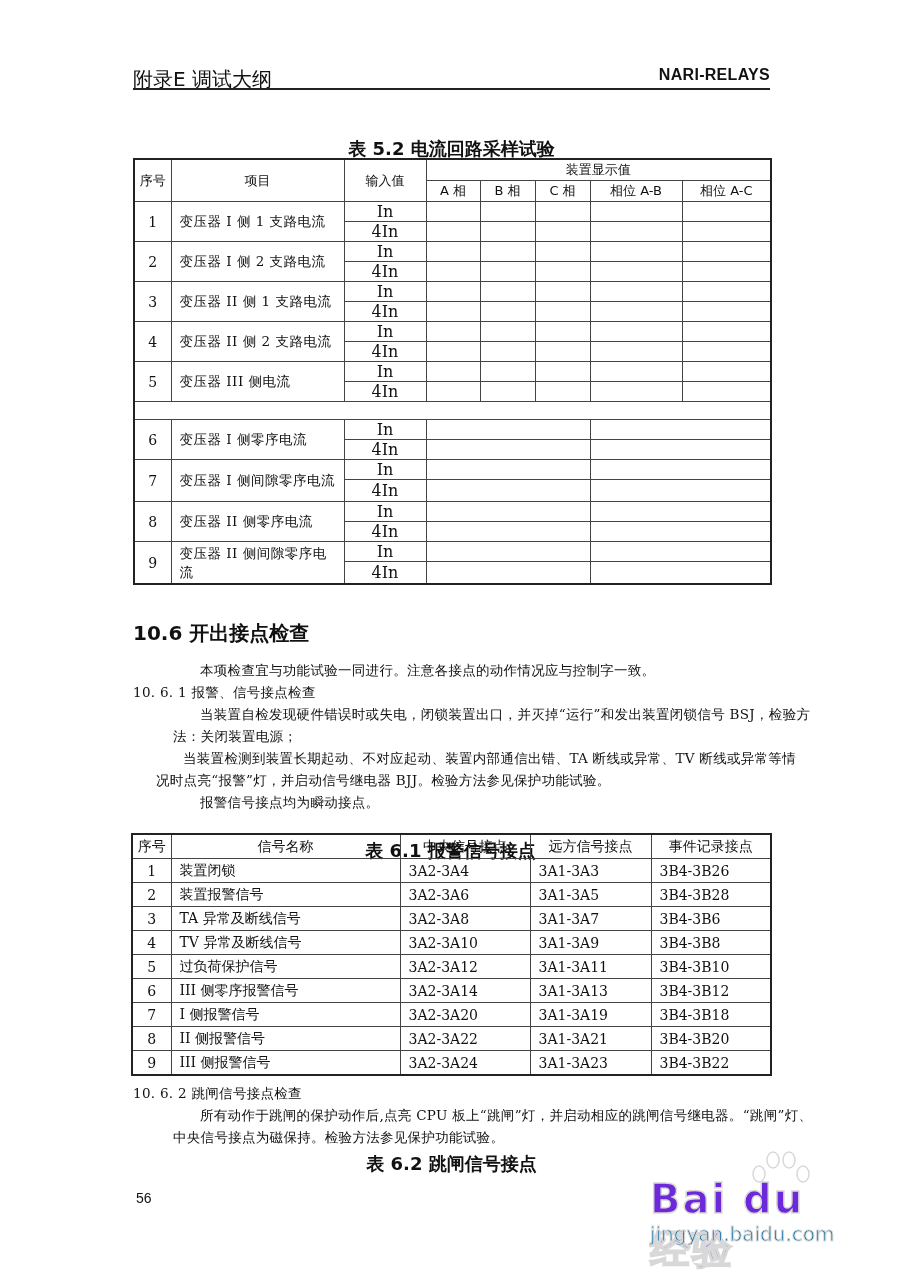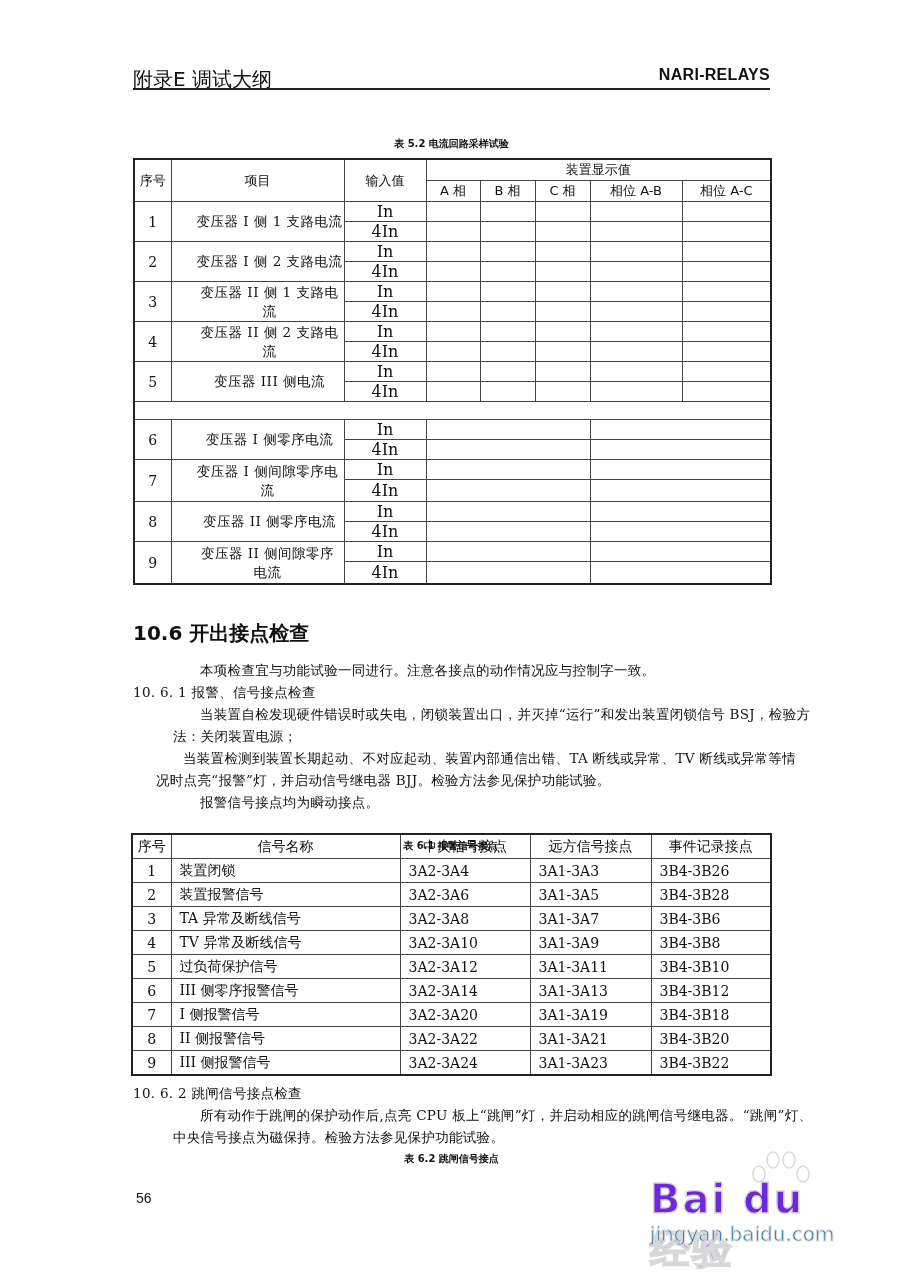--- a/index.html
+++ b/index.html
@@ -5,31 +5,31 @@
   html, body { margin: 0; padding: 0; }
   body {
     width: 904px; height: 1280px; background: #ffffff; position: relative; overflow: hidden;
     font-family: "DejaVu Serif", "Liberation Serif", serif; color: #111;
   }
   .abs { position: absolute; }
   .hdr-left { left: 133px; top: 66px; font-size: 20px; font-family: "DejaVu Sans", sans-serif; }
   .hdr-right { right: 134px; top: 66px; font-size: 16px; font-weight: bold; font-family: "Liberation Sans", "DejaVu Sans", sans-serif; letter-spacing: 0.3px; }
   .hdr-rule { left: 133px; top: 88px; width: 637px; height: 0; border-top: 2px solid #222; }
 
-  .caption { font-family: "DejaVu Sans", sans-serif; font-weight: bold; font-size: 10px; text-align: center; }
+  .caption { font-family: "DejaVu Sans", sans-serif; font-weight: bold; font-size: 18px; text-align: center; }
 
   table { border-collapse: collapse; position: absolute; table-layout: fixed; }
   td, th { padding: 0; overflow: hidden; white-space: nowrap; }
 
   
   #t52 { left: 133px; top: 158px; width: 637px; border: 2px solid #222; }
   #t52 td, #t52 th { border: 1px solid #444; }
   #t52 th { font-family: "DejaVu Sans", sans-serif; font-weight: normal; font-size: 13px; height: 20px; }
   #t52 td { height: 18px; font-size: 12.5px; text-align: center; }
-  #t52 td.item { text-align: center; padding-left: 24px; font-size: 13.5px; white-space: normal; line-height: 19px; letter-spacing: 0.5px; }
+  #t52 td.item { text-align: left; padding-left: 8px; font-size: 13.5px; white-space: normal; line-height: 19px; letter-spacing: 0.5px; }
   #t52 td.no { font-size: 14px; }
   #t52 td.inp { font-size: 16px; }
   #t52 td.gap { height: 17px; }
 
   .sec-title { left: 133px; top: 620px; font-size: 20px; font-weight: bold; font-family: "DejaVu Sans", sans-serif; }
   .para { font-size: 13.5px; line-height: 22px; letter-spacing: 0.3px; }
   .indent { text-indent: 2em; margin-left: 40px; }
 
   
   #t61 { left: 131px; top: 833px; width: 639px; border: 2px solid #222; }

